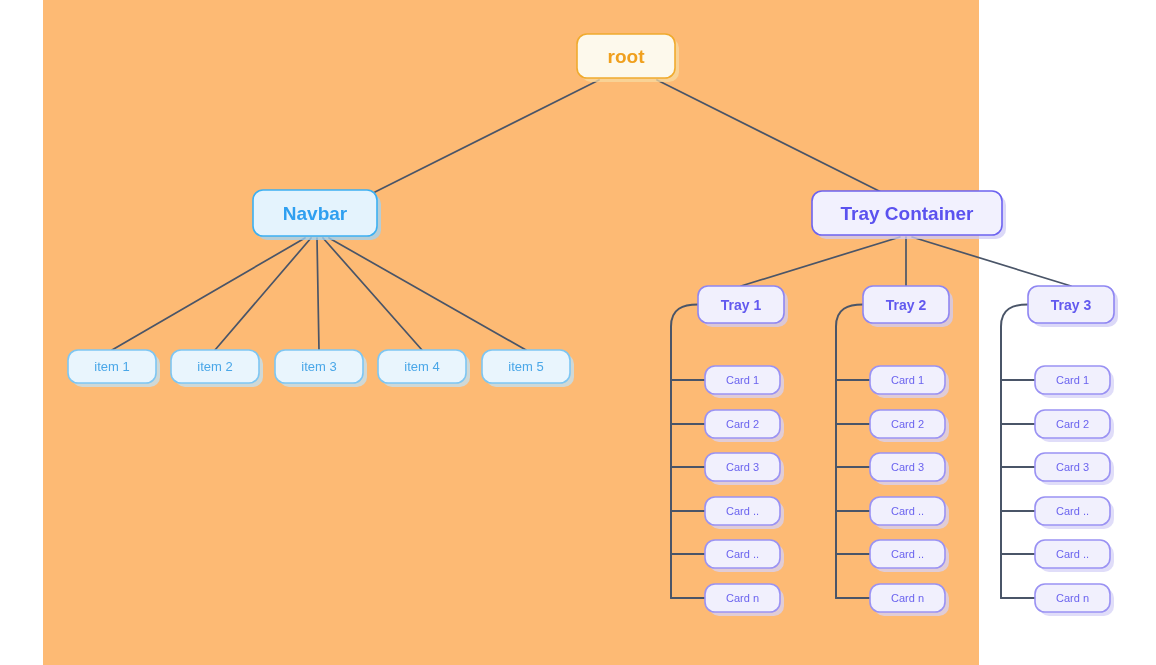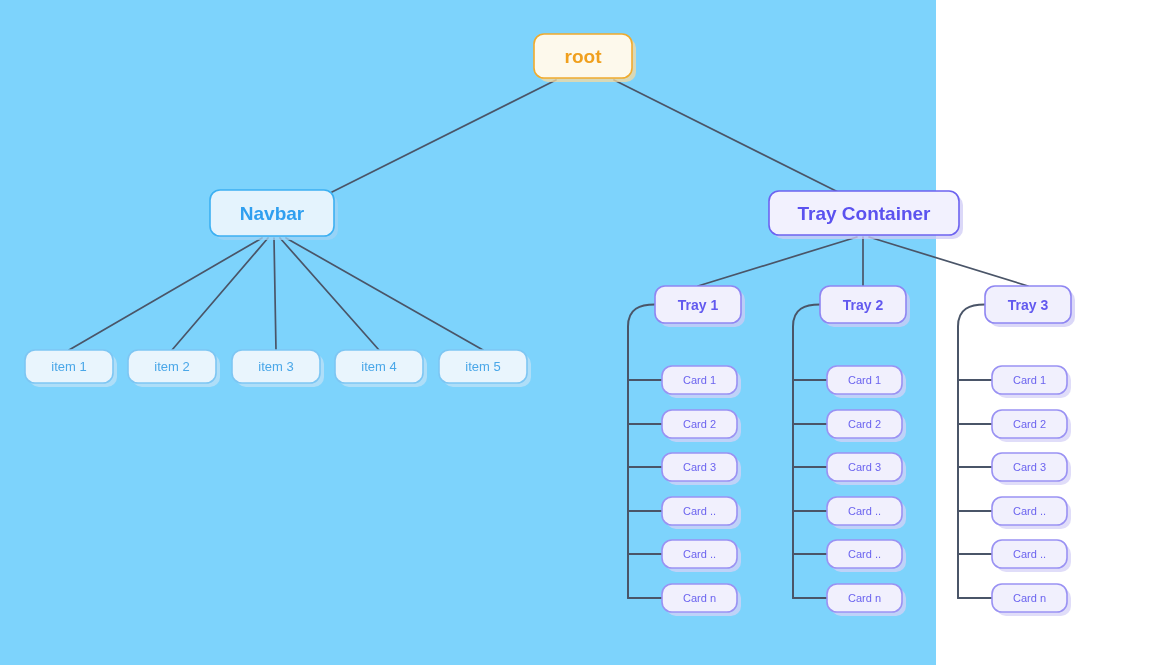--- a/index.html
+++ b/index.html
@@ -10,21 +10,22 @@
   body {
     width: 1156px;
     height: 665px;
     font-family: "Liberation Sans", sans-serif;
     overflow: hidden;
   }
   #diagram-root {
     position: relative;
     width: 936px;
     height: 665px;
-    background: #7dd3fc;
+    background: #fdba74;
+    margin-left: 43px;
   }
   svg.layer {
     position: absolute;
     top: 0;
     left: 0;
     width: 1156px;
     height: 665px;
     overflow: visible;
   }
   .node-label {

